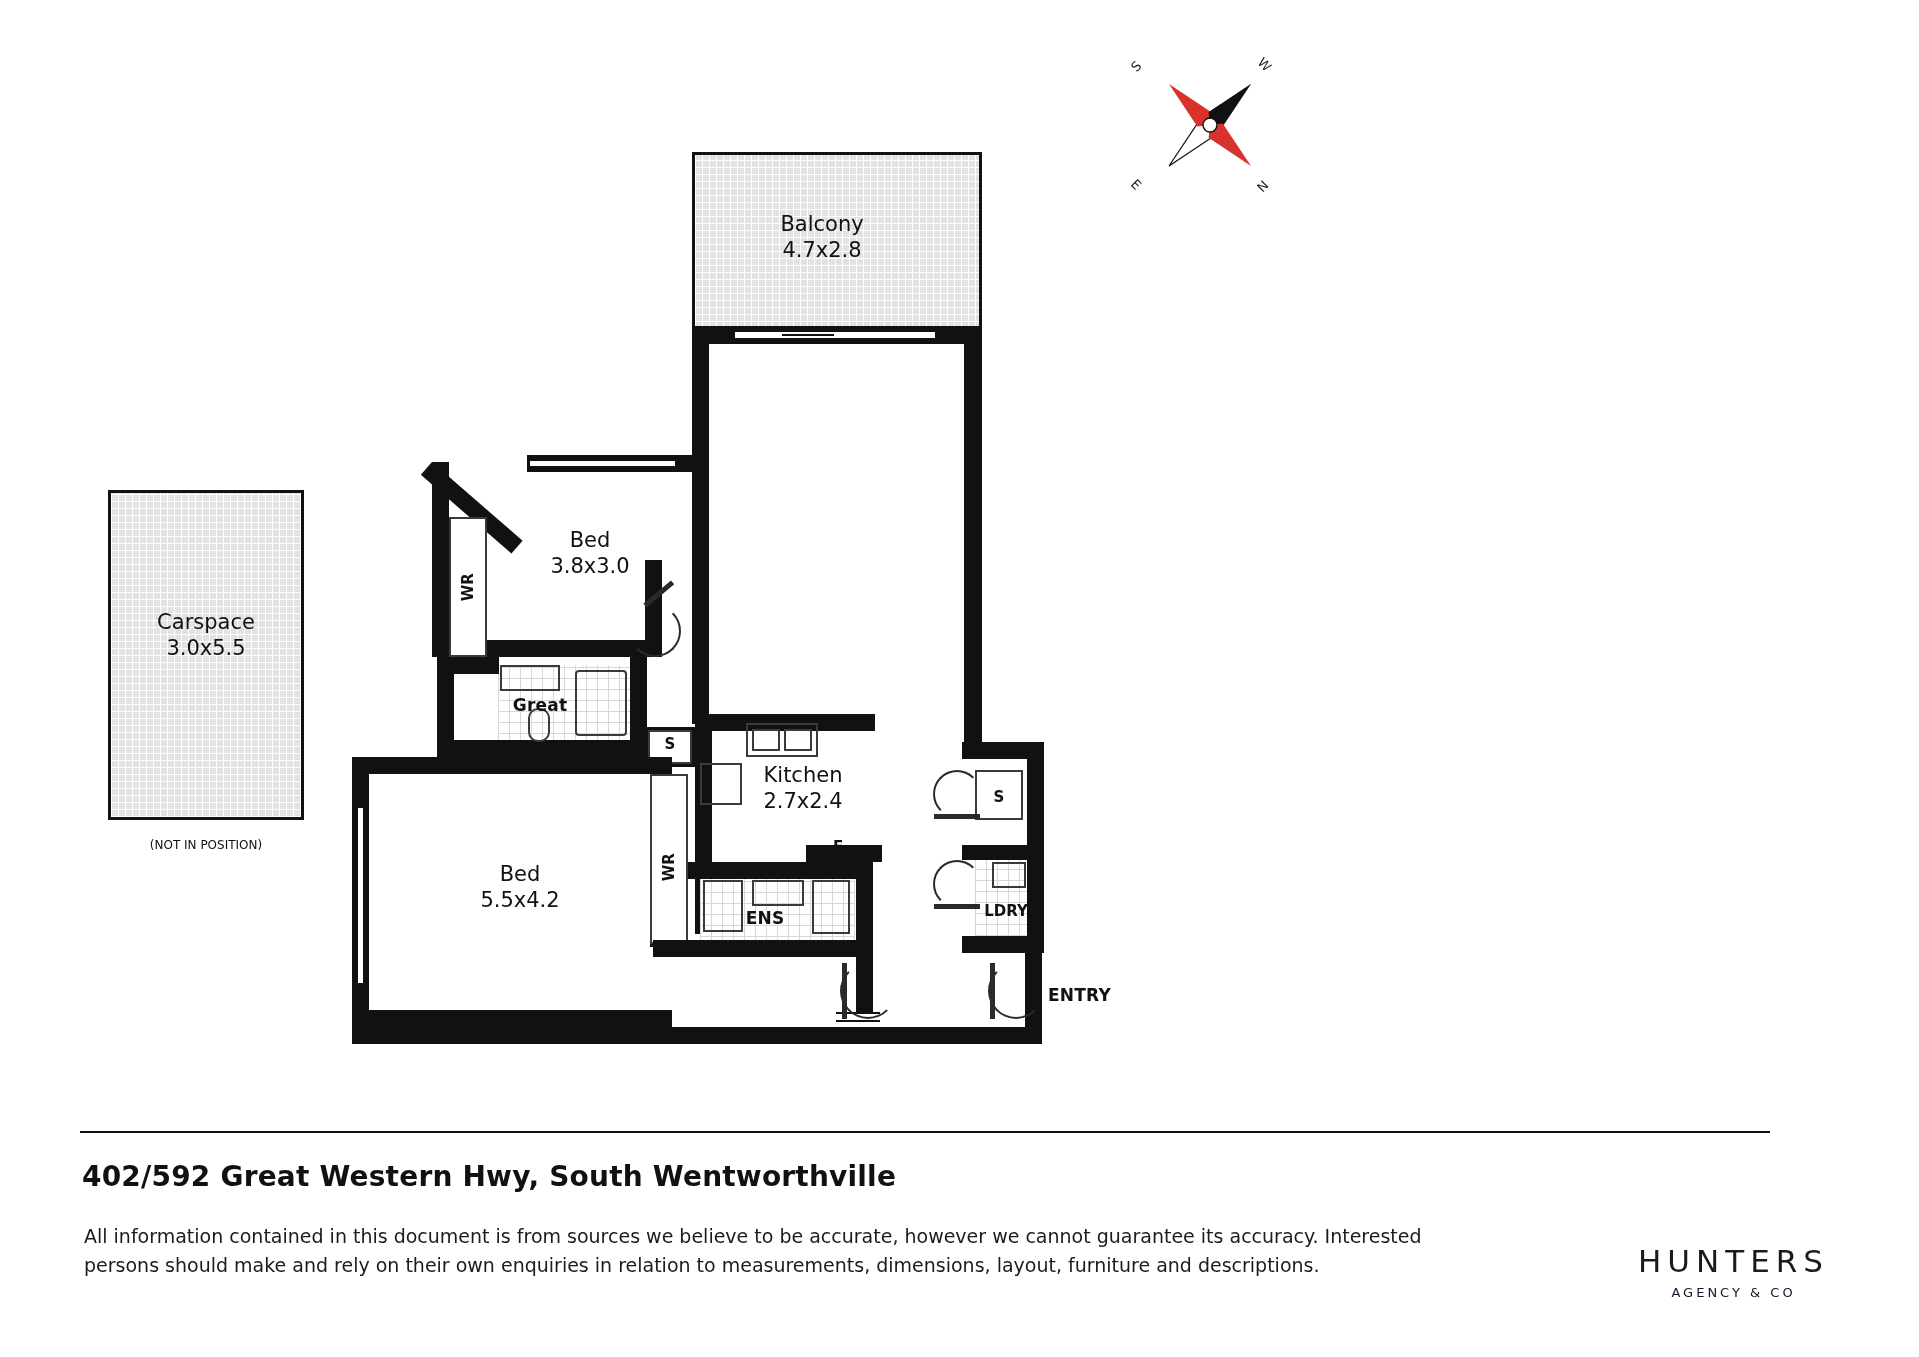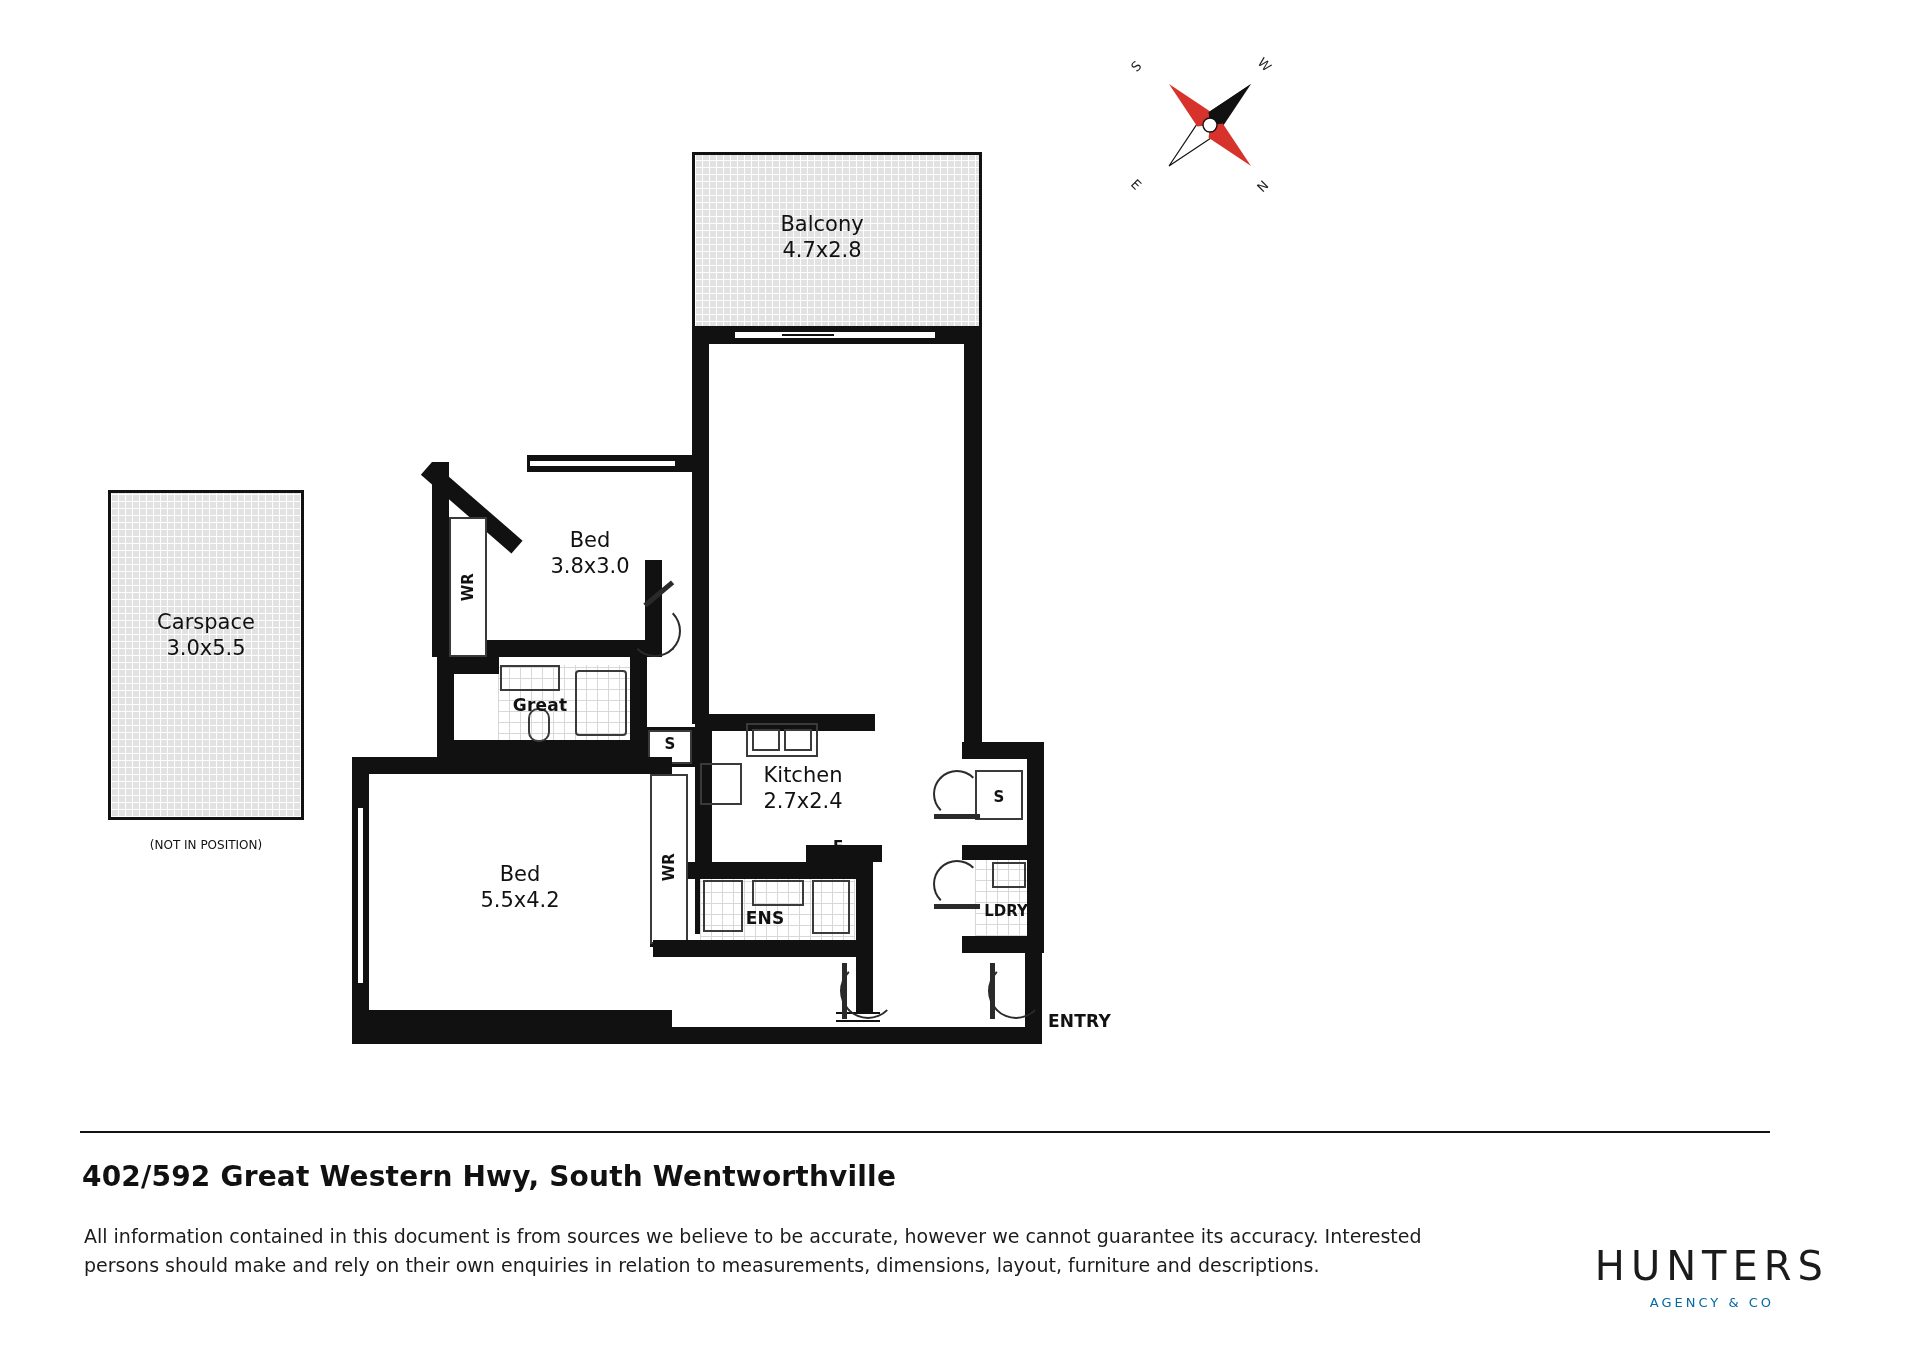--- a/index.html
+++ b/index.html
@@ -120,29 +120,29 @@
     font-size: 19px;
     line-height: 1.55;
     color: #1c1c1c;
   }
   .brand {
     position: absolute;
     right: 90px; top: 1243px;
     text-align: center;
   }
   .brand .b1 {
-    font-size: 40px;
+    font-size: 31px;
     letter-spacing: 6px;
     color: #1b1b1b;
     font-weight: 400;
   }
   .brand .b2 {
     font-size: 13px;
     letter-spacing: 3px;
-    color: #0369a1;
+    color: #0f172a;
     margin-top: 6px;
   }
 </style>
 </head>
 <body>
 
 <div class="plan">
 
   <div class="hatch" style="left:108px; top:490px; width:196px; height:330px;"></div>
   <div class="label lbl-room" style="left:108px; top:610px; width:196px;">
@@ -254,21 +254,21 @@
 
   <div class="wall" style="left:962px; top:751px; width:17px; height:0px;"></div>
   <div class="wall" style="left:964px; top:751px; width:17px; height:0px;"></div>
 
   <div class="wall" style="left:352px; top:1027px; width:690px; height:17px;"></div>
   <div class="wall" style="left:1025px; top:953px; width:17px; height:90px;"></div>
   <div class="window" style="left:836px; top:1012px; width:44px; height:10px;"></div>
 
   <div class="door-arc" style="left:988px; top:963px; width:56px; height:56px; border-color:#2a2a2a; border-top-color:transparent; border-right-color:transparent;"></div>
   <div class="door-leaf" style="left:990px; top:963px; width:5px; height:56px;"></div>
-  <div class="label lbl-small" style="left:1048px; top:1011px; width:120px; text-align:left;">ENTRY</div>
+  <div class="label lbl-small" style="left:1048px; top:985px; width:120px; text-align:left;">ENTRY</div>
 
   <div class="door-arc" style="left:840px; top:963px; width:56px; height:56px; border-color:#2a2a2a; border-top-color:transparent; border-right-color:transparent;"></div>
   <div class="door-leaf" style="left:842px; top:963px; width:5px; height:56px;"></div>
 
   <div class="wall" style="left:856px; top:953px; width:17px; height:60px;"></div>
 
   <div class="compass">
     <svg viewBox="0 0 140 140" width="140" height="140">
       <g transform="rotate(45 70 70)">
         <polygon points="70,12 80,62 70,70 60,62" fill="#111111"></polygon>

